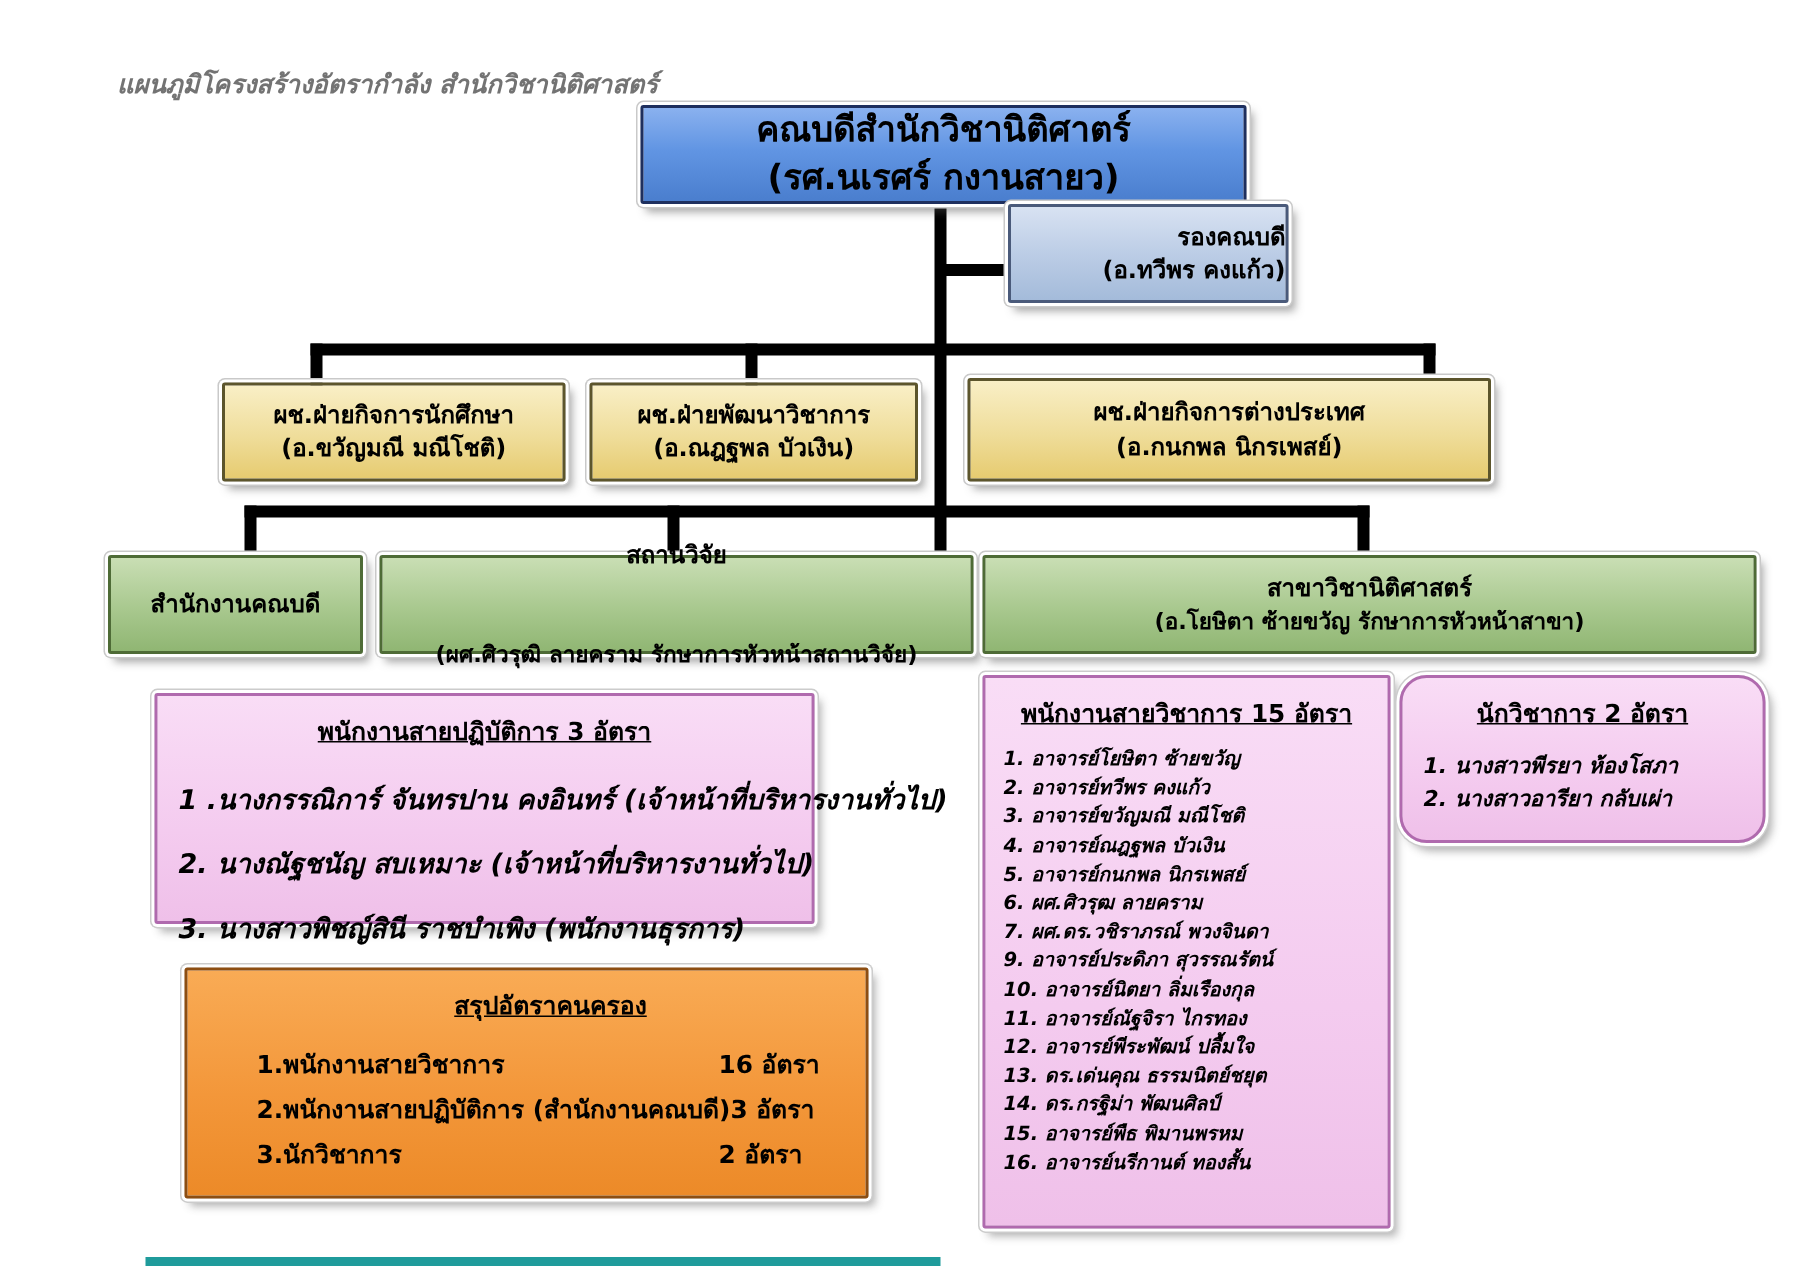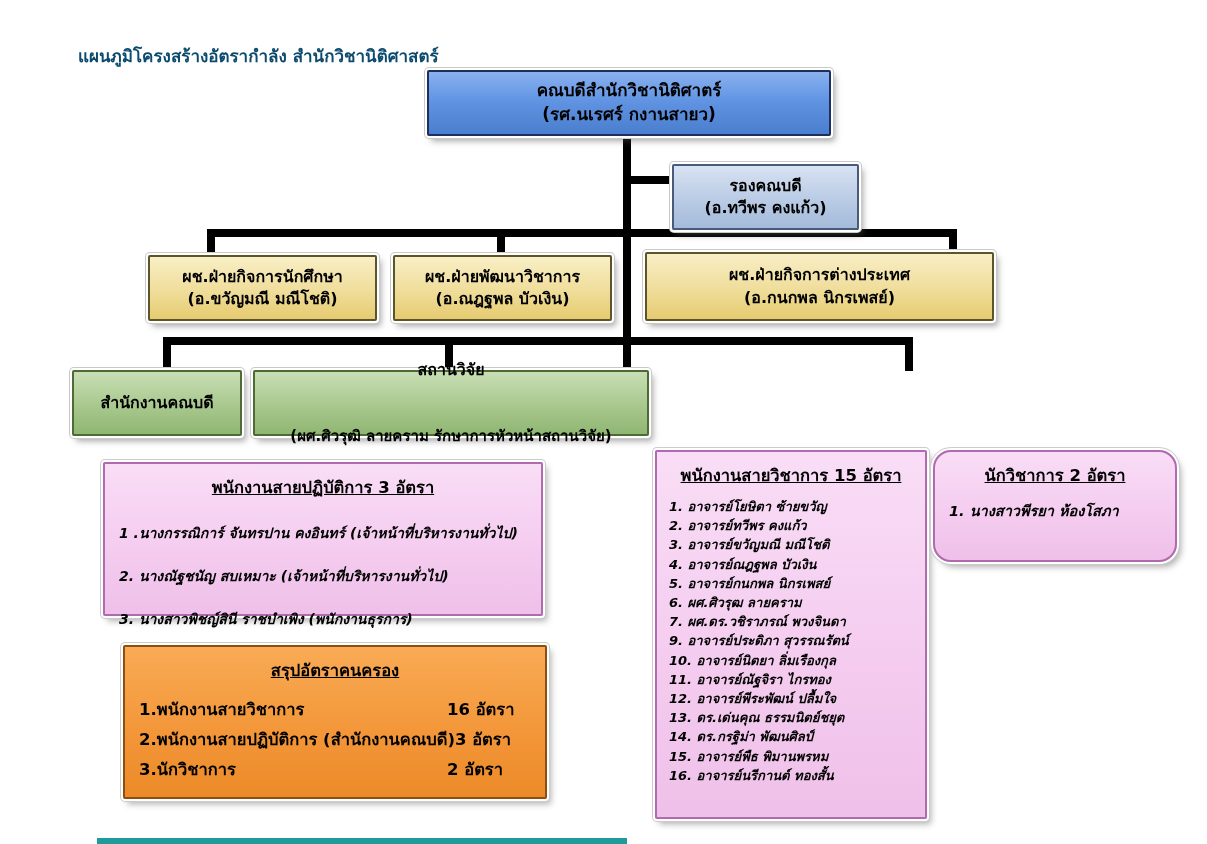--- a/index.html
+++ b/index.html
@@ -1,49 +1,49 @@
 <!DOCTYPE html>
 <html><head>
 <meta charset="utf-8">
 <style>
   html,body{margin:0;padding:0;background:#fff;}
   .canvas{
     position:relative;width:1207px;height:844px;background:#ffffff;overflow:hidden;
     font-family:"DejaVu Sans","Liberation Sans",sans-serif;color:#000;
   }
   .page-title{
-    position:absolute;left:78px;top:42px;font-size:17px;font-weight:bold;color:#0c4a6e;
+    position:absolute;left:78px;top:42px;font-size:17px;font-weight:bold;color:#737373;font-style:italic;
   }
   
   .conn{position:absolute;background:#000;z-index:1;}
   
   .node{
     position:absolute;z-index:2;display:flex;flex-direction:column;justify-content:center;
     align-items:center;text-align:center;font-weight:bold;line-height:1.4;border-radius:2px;
     box-shadow:0 0 0 2px #ffffff,0 0 0 3px #c9c9c9,4px 5px 6px rgba(80,80,80,.5);
   }
   .node .l2{font-weight:bold;white-space:nowrap;}
-  .blue{background:linear-gradient(180deg,#8ab1ef 0%,#6195e3 45%,#4a7ece 100%);border:2px solid #1e2f5e;font-size:17px;}
+  .blue{background:linear-gradient(180deg,#8ab1ef 0%,#6195e3 45%,#4a7ece 100%);border:2px solid #1e2f5e;font-size:23px;}
   .steel{background:linear-gradient(180deg,#d8e2f2 0%,#bccde6 50%,#a4bbda 100%);border:2px solid #4a5a7a;font-size:16px;}
   .yellow{background:linear-gradient(180deg,#f9efc6 0%,#efdd9a 55%,#e6cb70 100%);border:2px solid #5c552c;font-size:16px;}
   .green{background:linear-gradient(180deg,#c9deb4 0%,#a8c88e 55%,#90b673 100%);border:2px solid #4e6b36;font-size:16px;}
   .green .l2{font-size:15px;}
   
   .panel{
     position:absolute;z-index:2;border-radius:2px;
     box-shadow:0 0 0 2px #ffffff,0 0 0 3px #cccccc,4px 5px 6px rgba(80,80,80,.45);
   }
   .pink{background:linear-gradient(180deg,#f9ddf6 0%,#f4cbef 60%,#efc0e9 100%);border:2px solid #b06aae;}
-  .orange{background:linear-gradient(180deg,#f9ab55 0%,#f3973a 55%,#ec8a28 100%);border:2px solid #8d4e12;}
+  .orange{background:linear-gradient(180deg,#f9ab55 0%,#f3973a 55%,#ec8a28 100%);border:2px solid #8d4e12;padding-left:32px;}
   .panel-title{
     text-align:center;font-weight:bold;text-decoration:underline;font-size:16.5px;margin-top:10px;
   }
   .items{padding:0 14px;margin-top:12px;font-style:italic;}
   .item{white-space:nowrap;font-weight:bold;}
-  .ops .item{font-size:14px;line-height:19px;margin-bottom:11px;margin-top:24px;}
+  .ops .item{font-size:18px;line-height:19px;margin-bottom:11px;margin-top:24px;}
   .acad .items{margin-top:9px;padding:0 12px;}
   .acad .item{font-size:13px;line-height:19.2px;}
   .off .item{font-size:14.5px;line-height:22px;}
   .summary-rows{padding:0 14px;margin-top:12px;}
   .srow{display:flex;justify-content:space-between;font-size:16.5px;font-weight:bold;line-height:30px;white-space:nowrap;}
   .srow .sval{width:84px;flex-shrink:0;text-align:left;}
   .strip{position:absolute;z-index:0;}
 </style>
 </head>
 <body>
@@ -61,21 +61,21 @@
   <div class="conn" style="left:163px;top:337px;width:750px;height:8px;"></div>
   <div class="conn" style="left:163px;top:337px;width:8px;height:34px;"></div>
   <div class="conn" style="left:445px;top:337px;width:8px;height:34px;"></div>
   <div class="conn" style="left:905px;top:337px;width:8px;height:34px;"></div>
 
   <div class="node blue" style="left:427px;top:70px;width:400px;height:62px;">
     <div class="l1">คณบดีสำนักวิชานิติศาตร์</div>
     <div class="l2">(รศ.นเรศร์ กงานสายว)</div>
   </div>
 
-  <div class="node steel" style="left:672px;top:164px;width:183px;height:62px;">
+  <div class="node steel" style="left:672px;top:136px;width:183px;height:62px;align-items:flex-end;">
     <div class="l1">รองคณบดี</div>
     <div class="l2">(อ.ทวีพร คงแก้ว)</div>
   </div>
 
   <div class="node yellow" style="left:148px;top:255px;width:225px;height:62px;">
     <div class="l1">ผช.ฝ่ายกิจการนักศึกษา</div>
     <div class="l2">(อ.ขวัญมณี มณีโชติ)</div>
   </div>
   <div class="node yellow" style="left:393px;top:255px;width:215px;height:62px;">
     <div class="l1">ผช.ฝ่ายพัฒนาวิชาการ</div>
@@ -85,20 +85,24 @@
     <div class="l1">สำนักงานคณบดี</div>
   </div>
 
   <div class="node yellow" style="left:645px;top:252px;width:345px;height:65px;">
     <div class="l1">ผช.ฝ่ายกิจการต่างประเทศ</div>
     <div class="l2">(อ.กนกพล นิกรเพสย์)</div>
   </div>
   <div class="node green" style="left:253px;top:370px;width:392px;height:62px;gap:44px;">
     <div class="l1">สถานวิจัย</div>
     <div class="l2">(ผศ.ศิวรุฒิ ลายคราม รักษาการหัวหน้าสถานวิจัย)</div>
+  </div>
+  <div class="node green" style="left:655px;top:370px;width:512px;height:62px;">
+    <div class="l1">สาขาวิชานิติศาสตร์</div>
+    <div class="l2">(อ.โยษิตา ซ้ายขวัญ รักษาการหัวหน้าสาขา)</div>
   </div>
 
   <div class="panel pink ops" style="left:103px;top:462px;width:436px;height:150px;">
     <div class="panel-title">พนักงานสายปฏิบัติการ 3 อัตรา</div>
     <div class="items">
       <div class="item">1 .นางกรรณิการ์ จันทรปาน คงอินทร์ (เจ้าหน้าที่บริหารงานทั่วไป)</div>
       <div class="item">2. นางณัฐชนัญ สบเหมาะ (เจ้าหน้าที่บริหารงานทั่วไป)</div>
       <div class="item">3. นางสาวพิชญ์สินี ราชบำเพิง (พนักงานธุรการ)</div>
     </div>
   </div>
@@ -139,18 +143,19 @@
       <div class="item">14. ดร.กรฐิม่า พัฒนศิลป์</div>
       <div class="item">15. อาจารย์พืธ พิมานพรหม</div>
       <div class="item">16. อาจารย์นรีกานต์ ทองสั้น</div>
     </div>
   </div>
 
   <div class="panel pink off" style="left:933px;top:450px;width:240px;height:108px;border-radius:18px;">
     <div class="panel-title">นักวิชาการ 2 อัตรา</div>
     <div class="items">
       <div class="item">1. นางสาวพีรยา ห้องโสภา</div>
+      <div class="item">2. นางสาวอารียา กลับเผ่า</div>
     </div>
   </div>
 
   <div class="strip" style="left:97px;top:838px;width:530px;height:6px;background:#1f9b9b;"></div>
 
 </div>
 
 </body></html>

